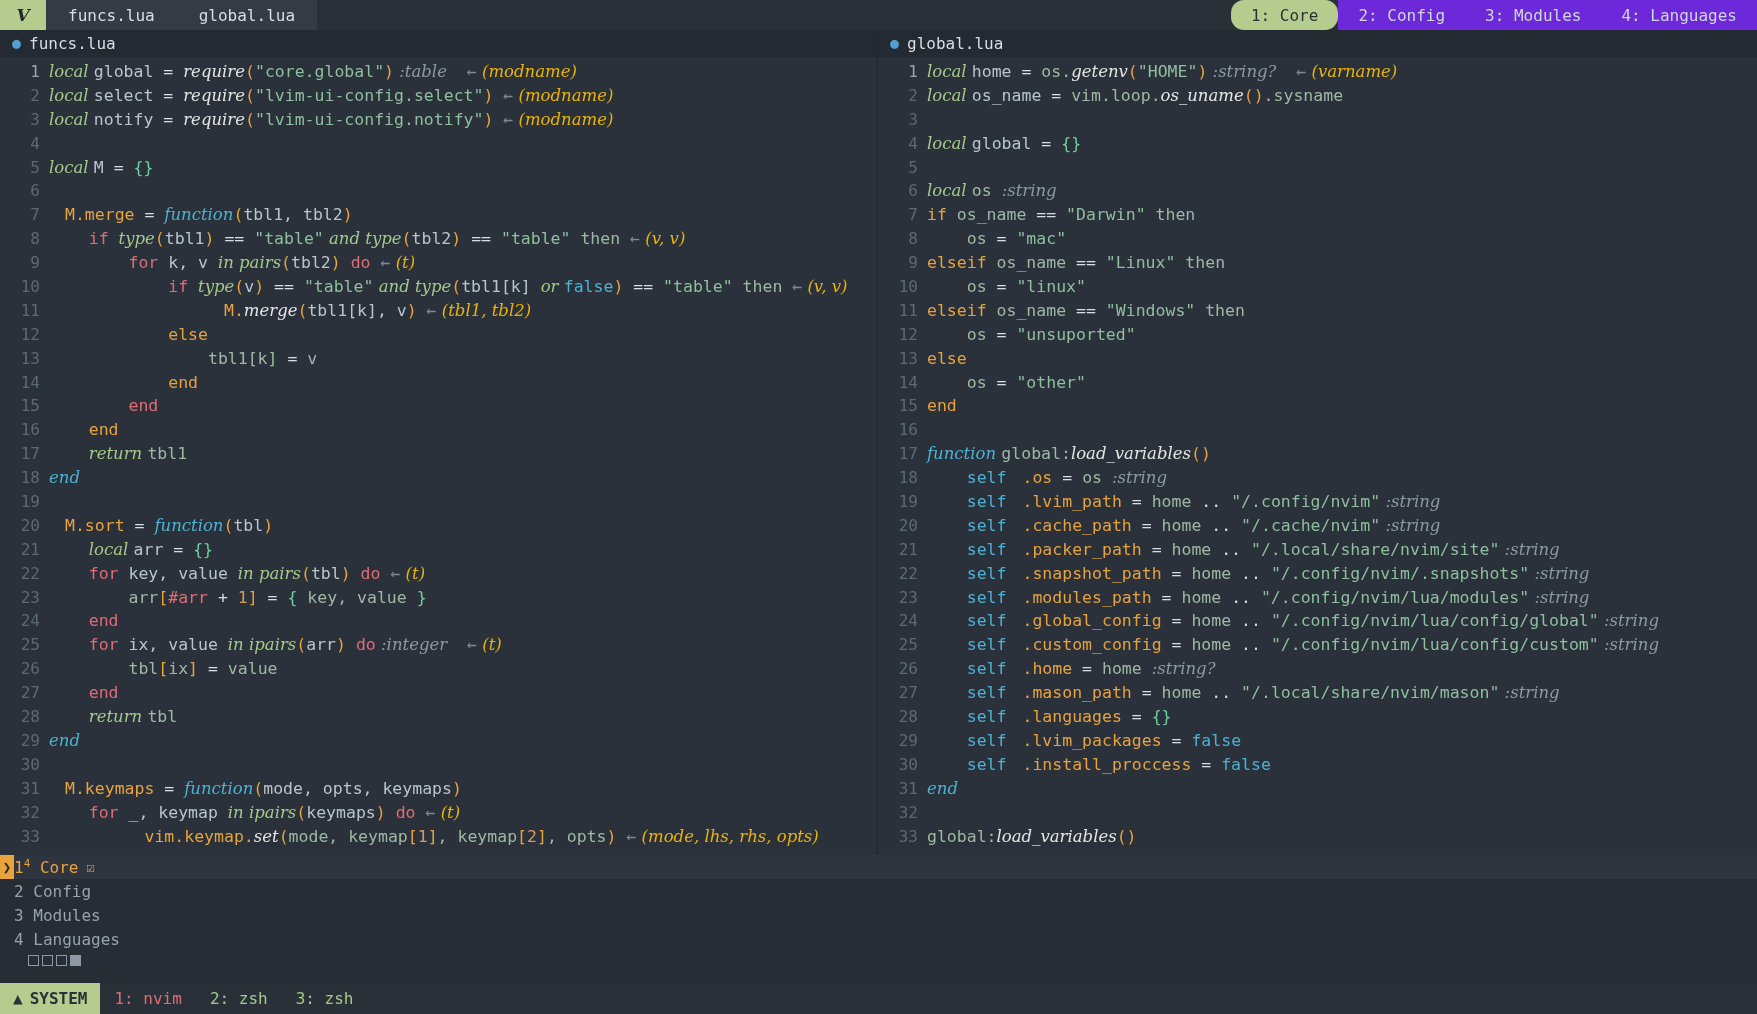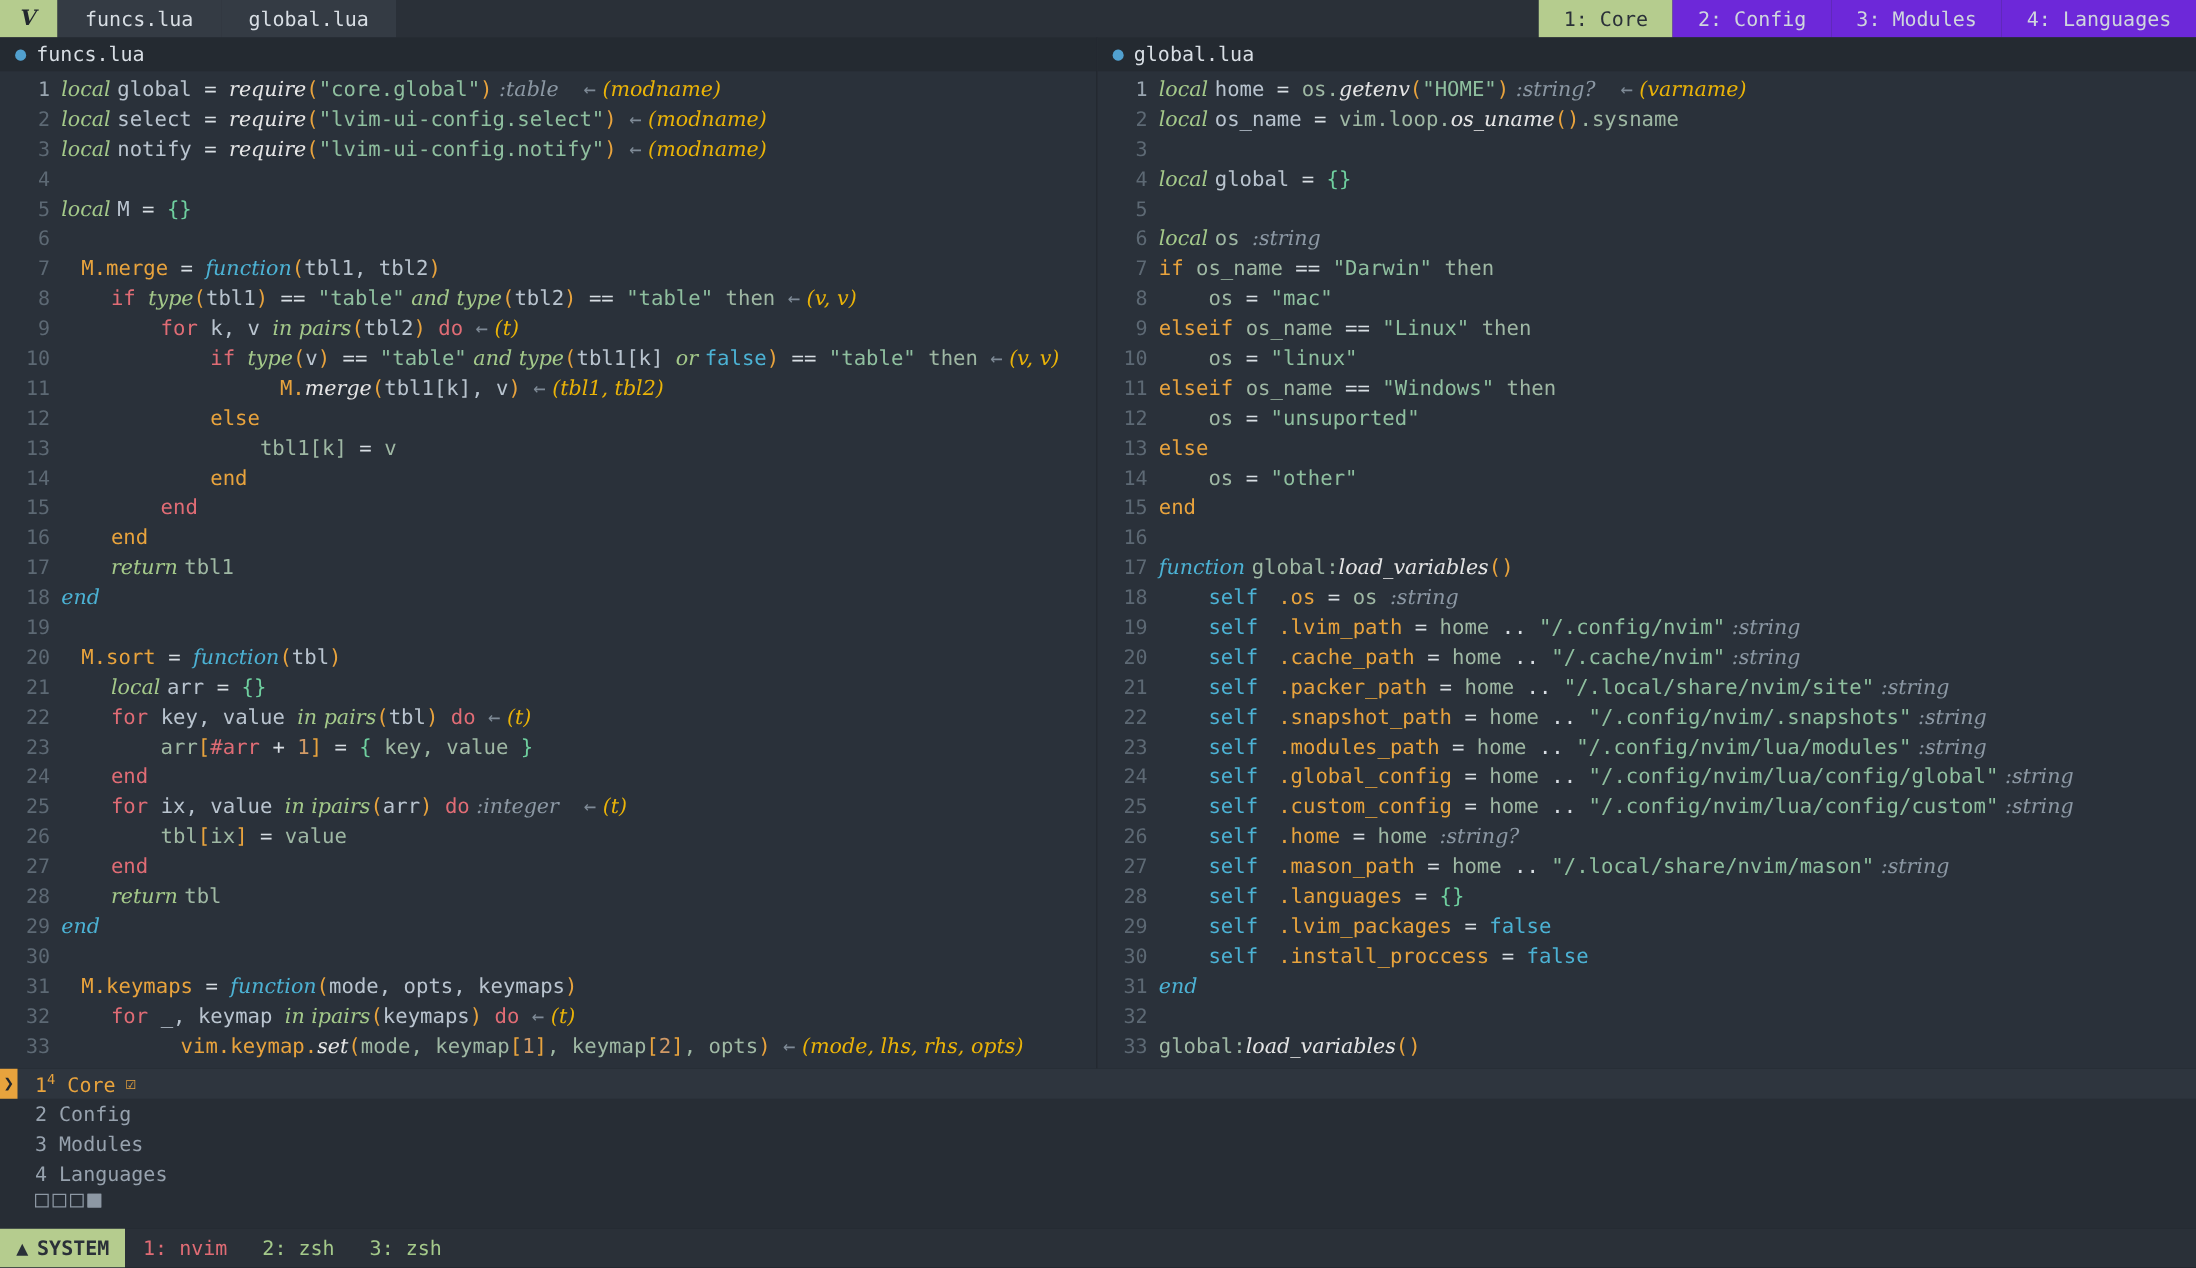--- a/index.html
+++ b/index.html
@@ -24,21 +24,21 @@
   }
   #tabline .buf {
     padding: 0 22px; display: flex; align-items: center;
     color: #d8dee4; font-size: 16px; background: #343b44;
   }
   #tabline .spacer { flex: 1; background: #2a3038; }
   #tabline .rtab {
     padding: 0 20px; display: flex; align-items: center;
     font-size: 16px; color: #cfd6dd; background: #6d28d9;
   }
-  #tabline .rtab.active { background: #b5cc8e; color: #2a3038; }
+  #tabline .rtab.active { background: #b5cc8e; color: #2a3038; border-radius: 13px; }
 
   
   #editor {
     position: absolute; top: 30px; left: 0; width: 1757px; height: 825px;
     display: flex;
   }
   .pane { position: relative; height: 100%; background: #2a313a; }
   .pane.left  { width: 878px; border-right: 1px solid #22272e; }
   .pane.right { width: 879px; }
   .winbar {
@@ -100,21 +100,21 @@
     height: 24px; display: flex; align-items: center;
     font-size: 16px; color: #97a2ae; padding-left: 14px;
   }
   #botpanel .row.sel { background: #2f3views; }
   #botpanel .row.sel { background: #2e353e; }
   #botpanel .caret {
     width: 14px; margin-left: -14px; margin-right: 0;
     color: #22272e; background: #e8a33d; text-align: center;
     height: 24px; line-height: 24px; font-weight: bold; font-size: 14px;
   }
-  #botpanel .rowlabel { padding-left: 14px; }
+  #botpanel .rowlabel { }
   #botpanel .row.sel .rowlabel { color: #e8a33d; }
   #botpanel .sup { font-size: 11px; vertical-align: super; color:#e8a33d;}
   #botpanel .check { color: #e8a33d; margin-left: 8px; font-size: 14px; }
   #botpanel .boxes { padding-left: 28px; margin-top: 4px; display: flex; gap: 3px; }
   #botpanel .boxes i { width: 11px; height: 11px; display: block;
                        border: 1.5px solid #8d98a4; }
   #botpanel .boxes i.filled { background: #8d98a4; border-color: #8d98a4; }
 
   
   #statusbar {

